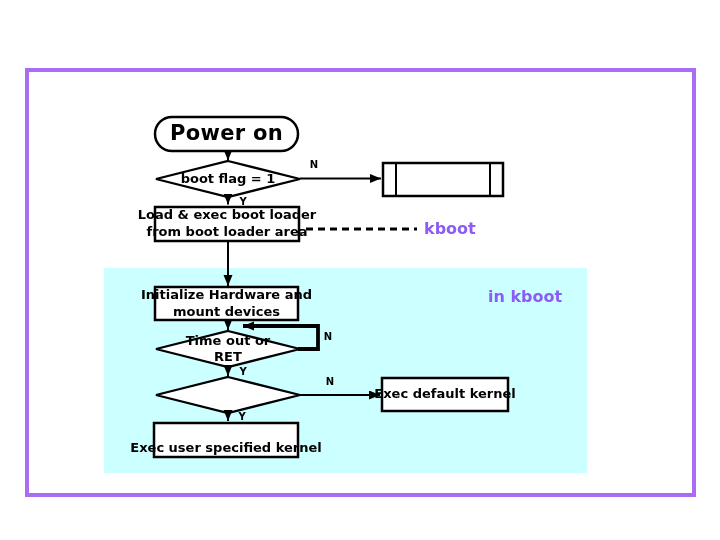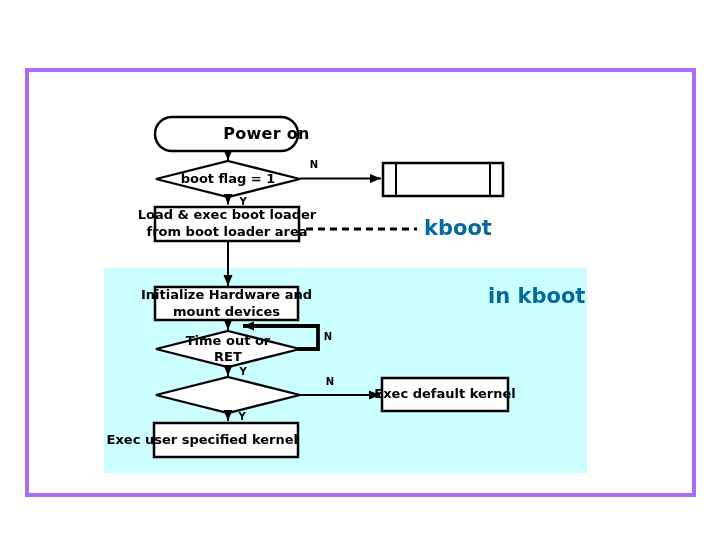--- a/index.html
+++ b/index.html
@@ -15,24 +15,24 @@
     position:absolute; left:104px; top:268px; width:483px; height:205px;
     background:#ccffff;
   }
   svg.wires { position:absolute; left:0; top:0; width:720px; height:540px; }
   .lbl {
     position:absolute; font-weight:bold; color:#000000; text-align:center;
     display:flex; align-items:center; justify-content:center;
     flex-direction:column; line-height:1.3;
   }
   .lbl span { white-space:nowrap; display:block; }
-  .big  { font-size:16px; letter-spacing:0.3px;padding-left:40px; }
+  .big  { font-size:21px; letter-spacing:0.3px; }
   .small{ font-size:13px; }
   .yn   { font-size:10px; width:16px; height:12px; }
-  .blue { color:#0369a1; font-size:21px; }
+  .blue { color:#8b5cf6; font-size:16px; }
 </style>
 </head>
 <body>
 
 <div class="stage">
 
   <div class="outer-border"></div>
   <div class="kboot-region"></div>
 
   <svg class="wires" viewBox="0 0 720 540">
@@ -121,17 +121,17 @@
 
 
   <div class="lbl yn" style="left:322px; top:375px;">N</div>
 
   <div class="lbl small" style="left:382px; top:378px; width:126px; height:33px;border-radius:14px;">
     <span>Exec default kernel</span>
   </div>
 
   <div class="lbl yn" style="left:234px; top:410px;">Y</div>
 
-  <div class="lbl small" style="left:154px; top:423px; width:144px; height:34px;align-items:flex-end;">
+  <div class="lbl small" style="left:154px; top:423px; width:144px; height:50px;">
     <span>Exec user specified kernel</span>
   </div>
 
 </div>
 
 </body></html>

